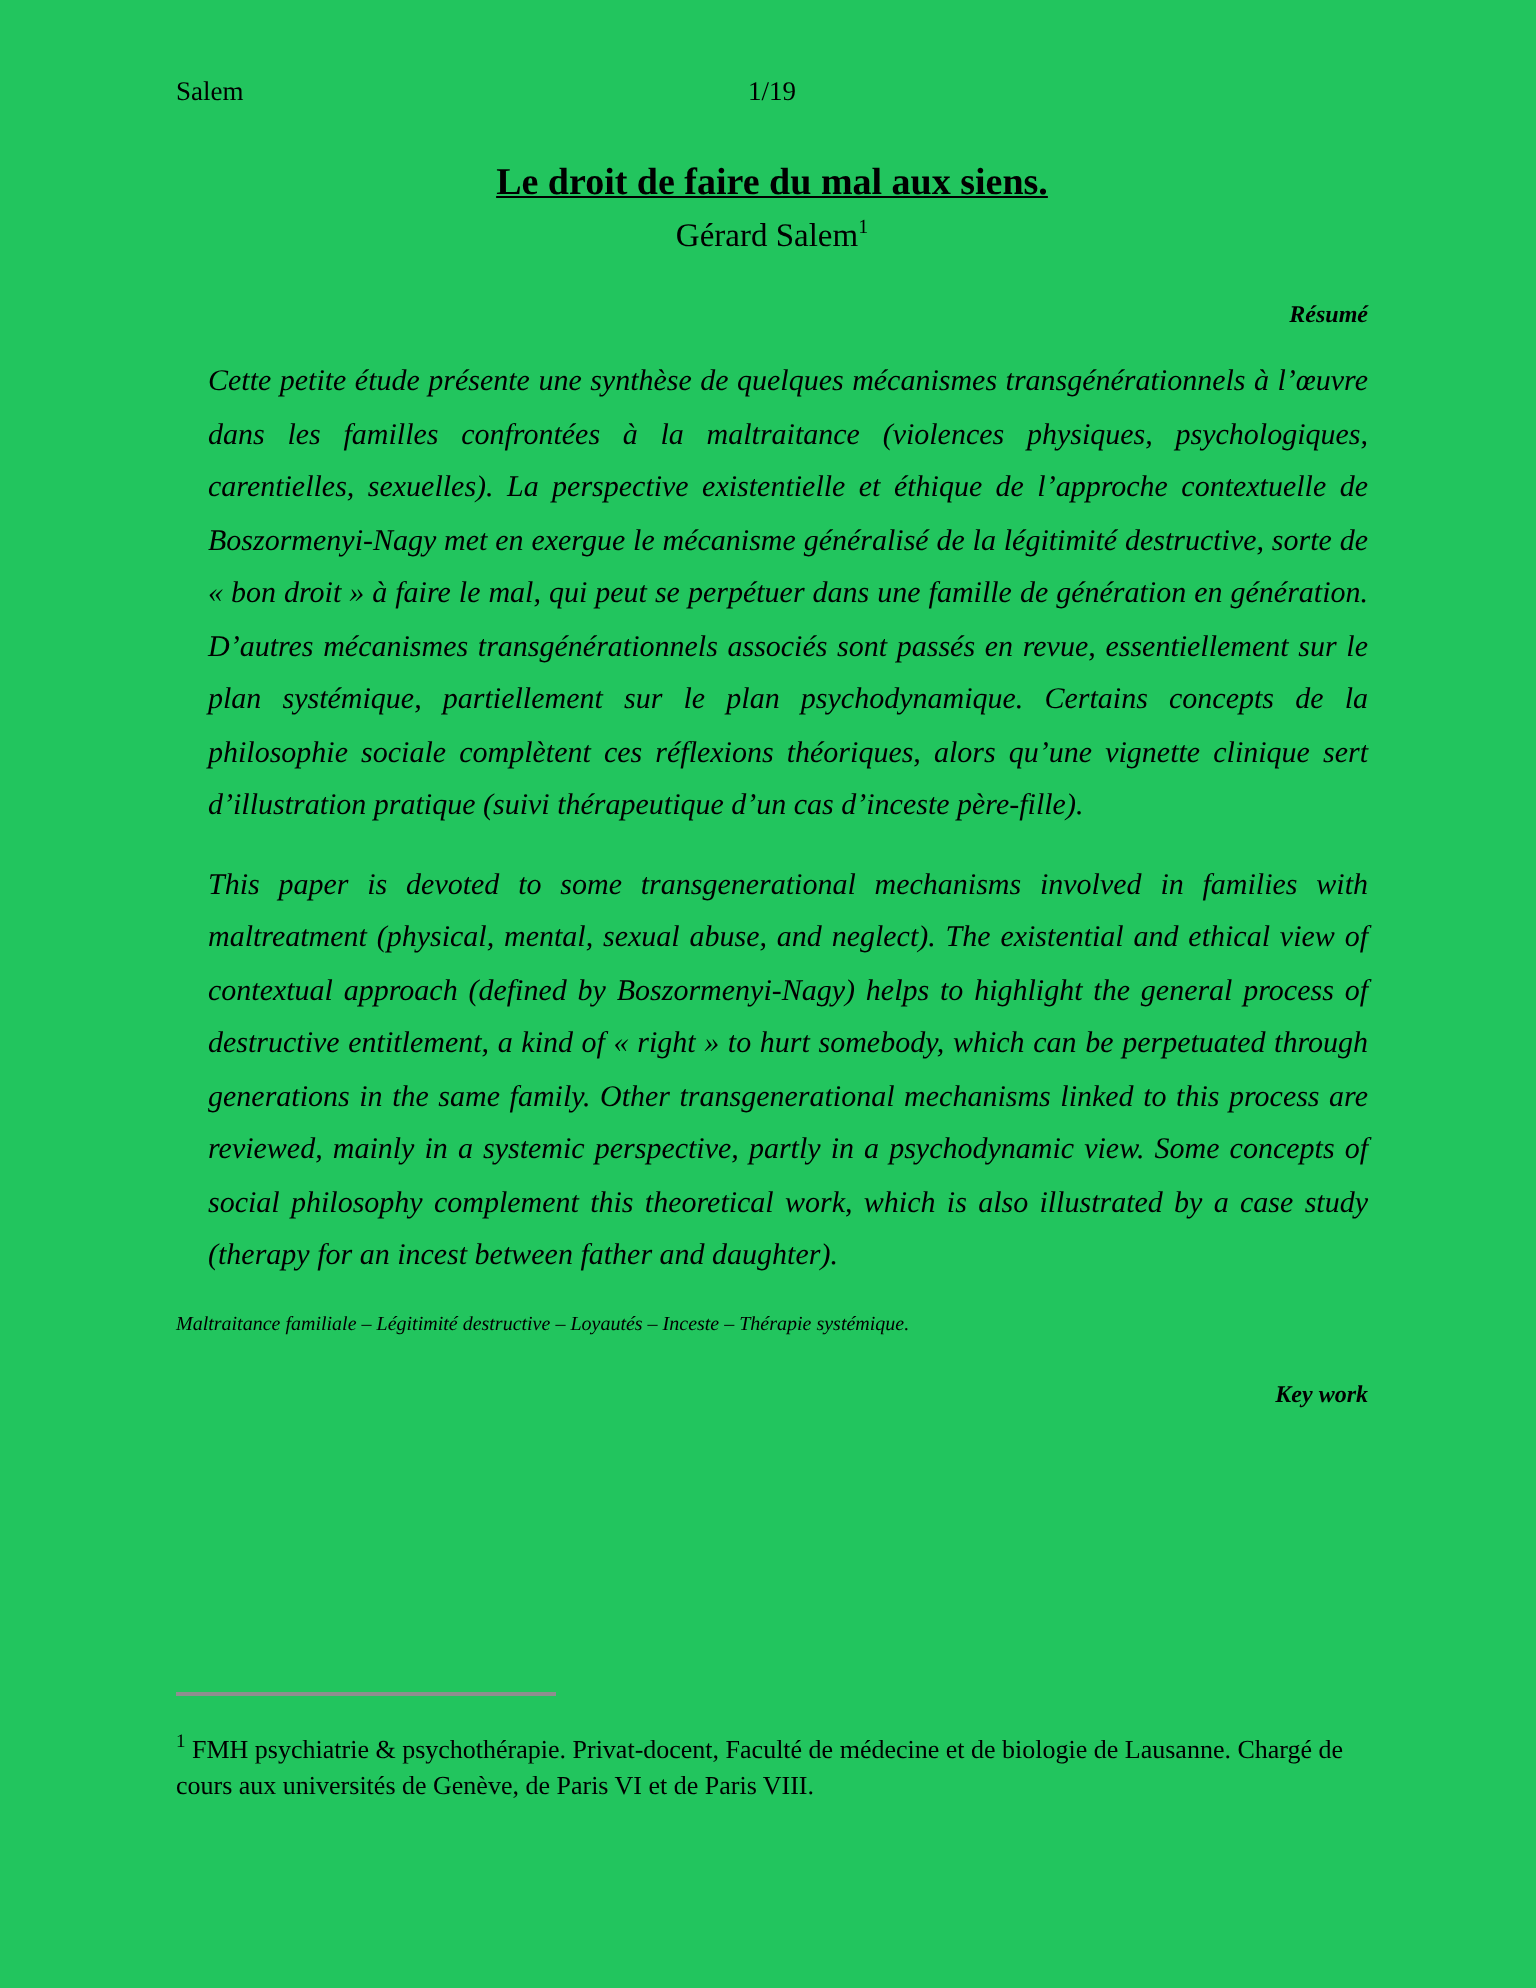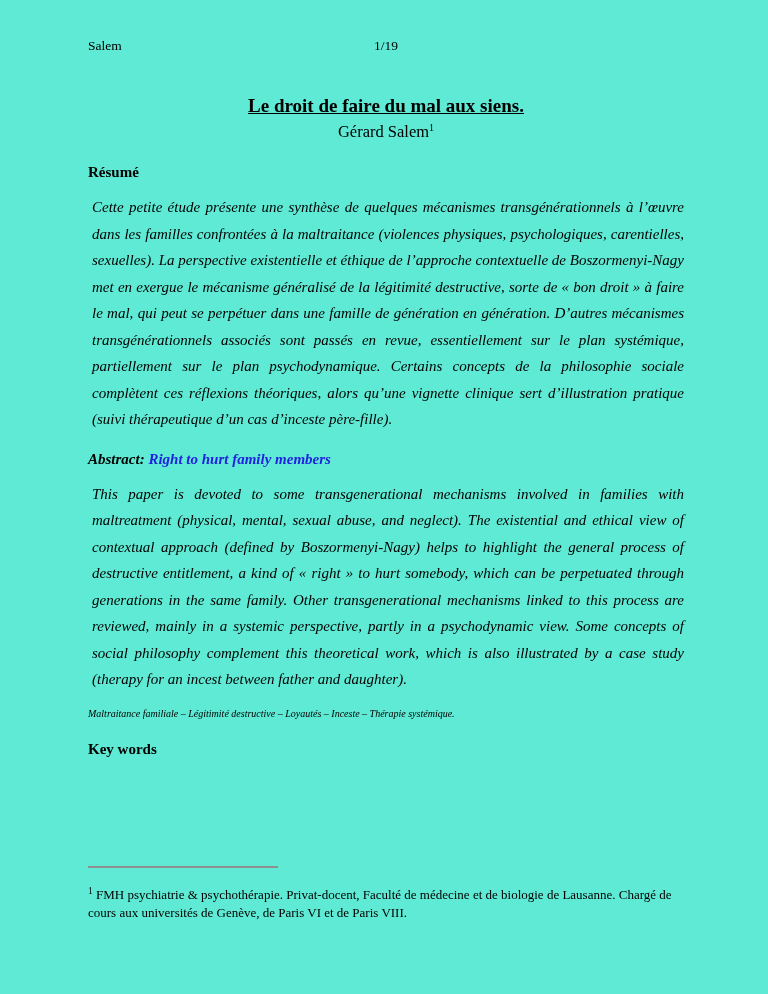--- a/index.html
+++ b/index.html
@@ -5,21 +5,21 @@
   html, body {
     margin: 0;
     padding: 0;
     background: #ffffff;
   }
   .page {
     position: relative;
     width: 768px;
     height: 994px;
     margin: 0 auto;
-    background: #5eead4;
+    background: #22c55e;
     color: #000000;
     font-family: "Liberation Serif", "DejaVu Serif", serif;
     box-sizing: border-box;
     padding: 38px 84px 0 88px;
     display: flex;
     flex-direction: column;
     overflow: hidden;
   }
   .running-head {
     position: relative;
@@ -32,46 +32,48 @@
     left: 0;
     top: 0;
   }
   .running-head .pagenum {
     position: absolute;
     left: 50%;
     transform: translateX(-50%);
     top: 0;
   }
   .doc-title {
-    margin: 39px 0 0 0;
+    margin: 25px 0 0 0;
     text-align: center;
     font-size: 19px;
     font-weight: bold;
     text-decoration: underline;
     font-style: normal;
   }
   .author-line {
     margin-top: 5px;
     text-align: center;
     font-size: 16.5px;
     font-weight: normal;
     font-style: normal;
   }
   .author-line sup {
     font-size: 10px;
     vertical-align: super;
     line-height: 0;
   }
   .section-heading {
     margin: 22px 0 0 0;
-    font-size: 15px;
+    font-size: 12px;
     font-weight: bold;
+    font-style: italic;
+    text-align: right;
   }
   .body-par {
-    margin: 13px 0 0 4px;
+    margin: 13px 0 0 16px;
     font-size: 15px;
     font-style: italic;
     line-height: 26.5px;
     text-align: justify;
   }
   .abstract-line {
     margin: 18px 0 0 0;
     font-size: 15px;
     font-weight: bold;
     font-style: italic;
@@ -79,21 +81,21 @@
   .abstract-title-en {
     color: #2121de;
   }
   .keywords-par {
     margin: 15px 0 0 0;
     font-size: 10px;
     font-style: italic;
   }
   .footnote-area {
     margin-top: auto;
-    padding-bottom: 72px;
+    padding-bottom: 92px;
     font-style: normal;
   }
   .footnote-sep {
     width: 190px;
     height: 2px;
     background: #8f8f8f;
     margin-bottom: 18px;
   }
   .footnote-text {
     font-size: 13px;
@@ -117,28 +119,27 @@
   </div>
 
   <h1 class="doc-title">Le droit de faire du mal aux siens.</h1>
 
   <div class="author-line"><span>Gérard Salem</span><sup>1</sup></div>
 
   <h2 class="section-heading">Résumé</h2>
 
   <p class="body-par">Cette petite étude présente une synthèse de quelques mécanismes transgénérationnels à l’œuvre dans les familles confrontées à la maltraitance (violences physiques, psychologiques, carentielles, sexuelles). La perspective existentielle et éthique de l’approche contextuelle de Boszormenyi-Nagy met en exergue le mécanisme généralisé de la légitimité destructive, sorte de « bon droit » à faire le mal, qui peut se perpétuer dans une famille de génération en génération. D’autres mécanismes transgénérationnels associés sont passés en revue, essentiellement sur le plan systémique, partiellement sur le plan psychodynamique. Certains concepts de la philosophie sociale complètent ces réflexions théoriques, alors qu’une vignette clinique sert d’illustration pratique (suivi thérapeutique d’un cas d’inceste père-fille).</p>
 
-  <p class="abstract-line"><span>Abstract:</span> <span class="abstract-title-en">Right to hurt family members</span></p>
 
   <p class="body-par">This paper is devoted to some transgenerational mechanisms involved in families with maltreatment (physical, mental, sexual abuse, and neglect). The existential and ethical view of contextual approach (defined by Boszormenyi-Nagy) helps to highlight the general process of destructive entitlement, a kind of « right » to hurt somebody, which can be perpetuated through generations in the same family.  Other transgenerational mechanisms linked to this process are reviewed, mainly in a systemic perspective, partly in a psychodynamic view. Some concepts of social philosophy complement this theoretical work, which is also illustrated by a case study (therapy for an incest between father and daughter).</p>
 
 
   <p class="keywords-par">Maltraitance familiale – Légitimité destructive – Loyautés – Inceste – Thérapie systémique.</p>
 
-  <h2 class="section-heading">Key words</h2>
+  <h2 class="section-heading">Key work</h2>
 
 
   <div class="footnote-area">
     <div class="footnote-sep"></div>
     <div class="footnote-text">
       <sup>1</sup> <span>FMH psychiatrie &amp; psychothérapie. Privat-docent, Faculté de médecine et de biologie de Lausanne. Chargé de cours aux universités de Genève, de Paris VI et de Paris VIII.</span><br>
     </div>
   </div>
 
 </div>

